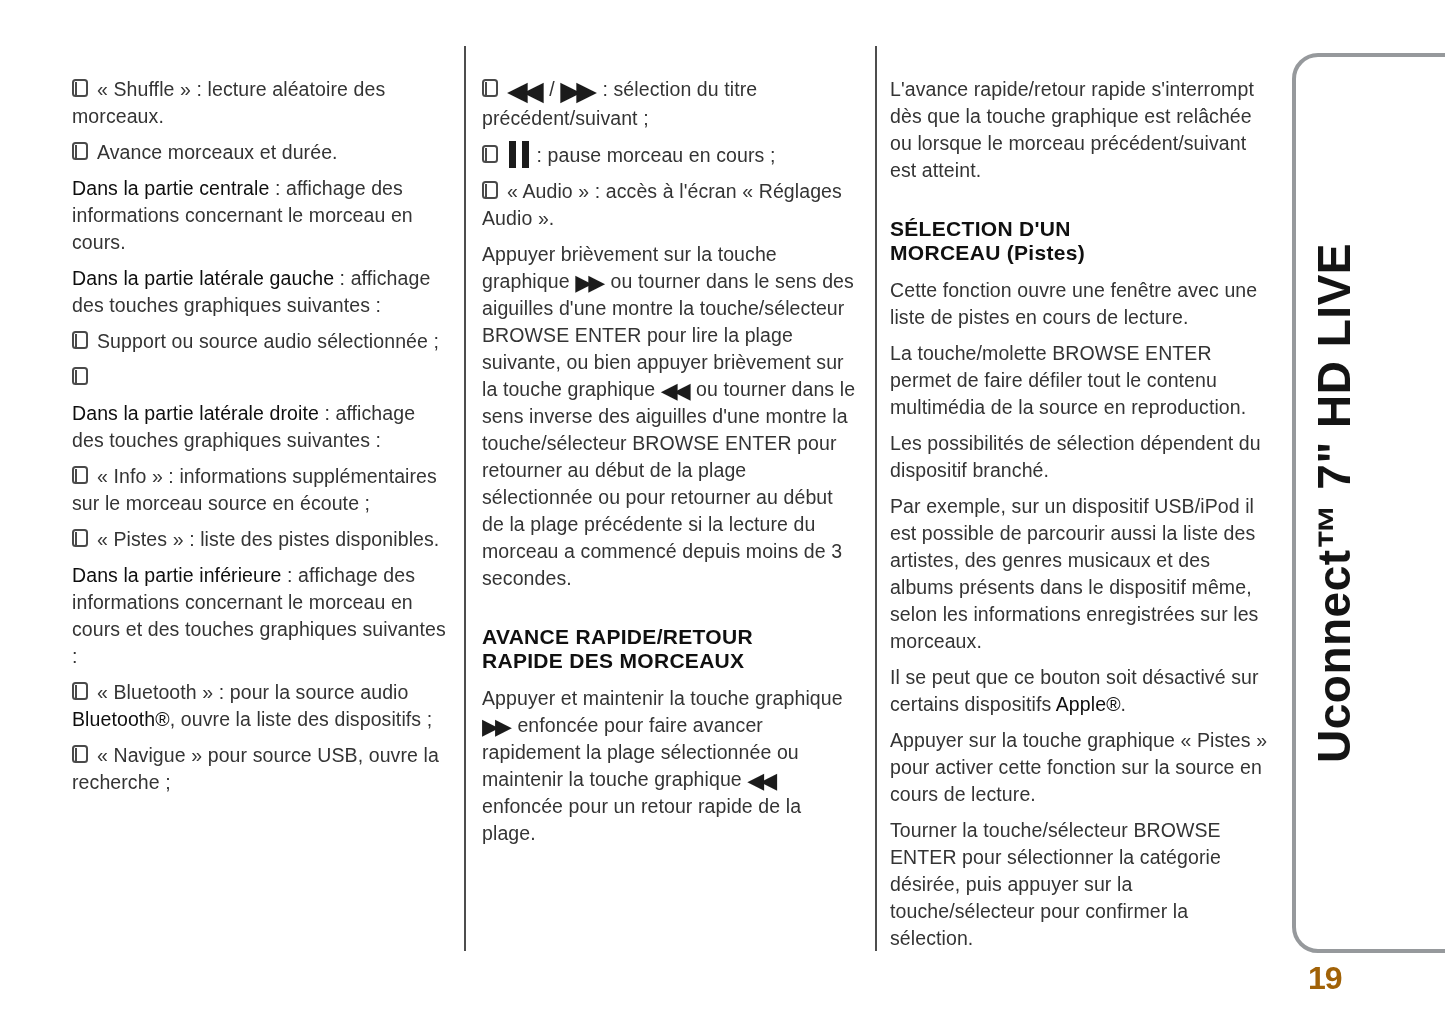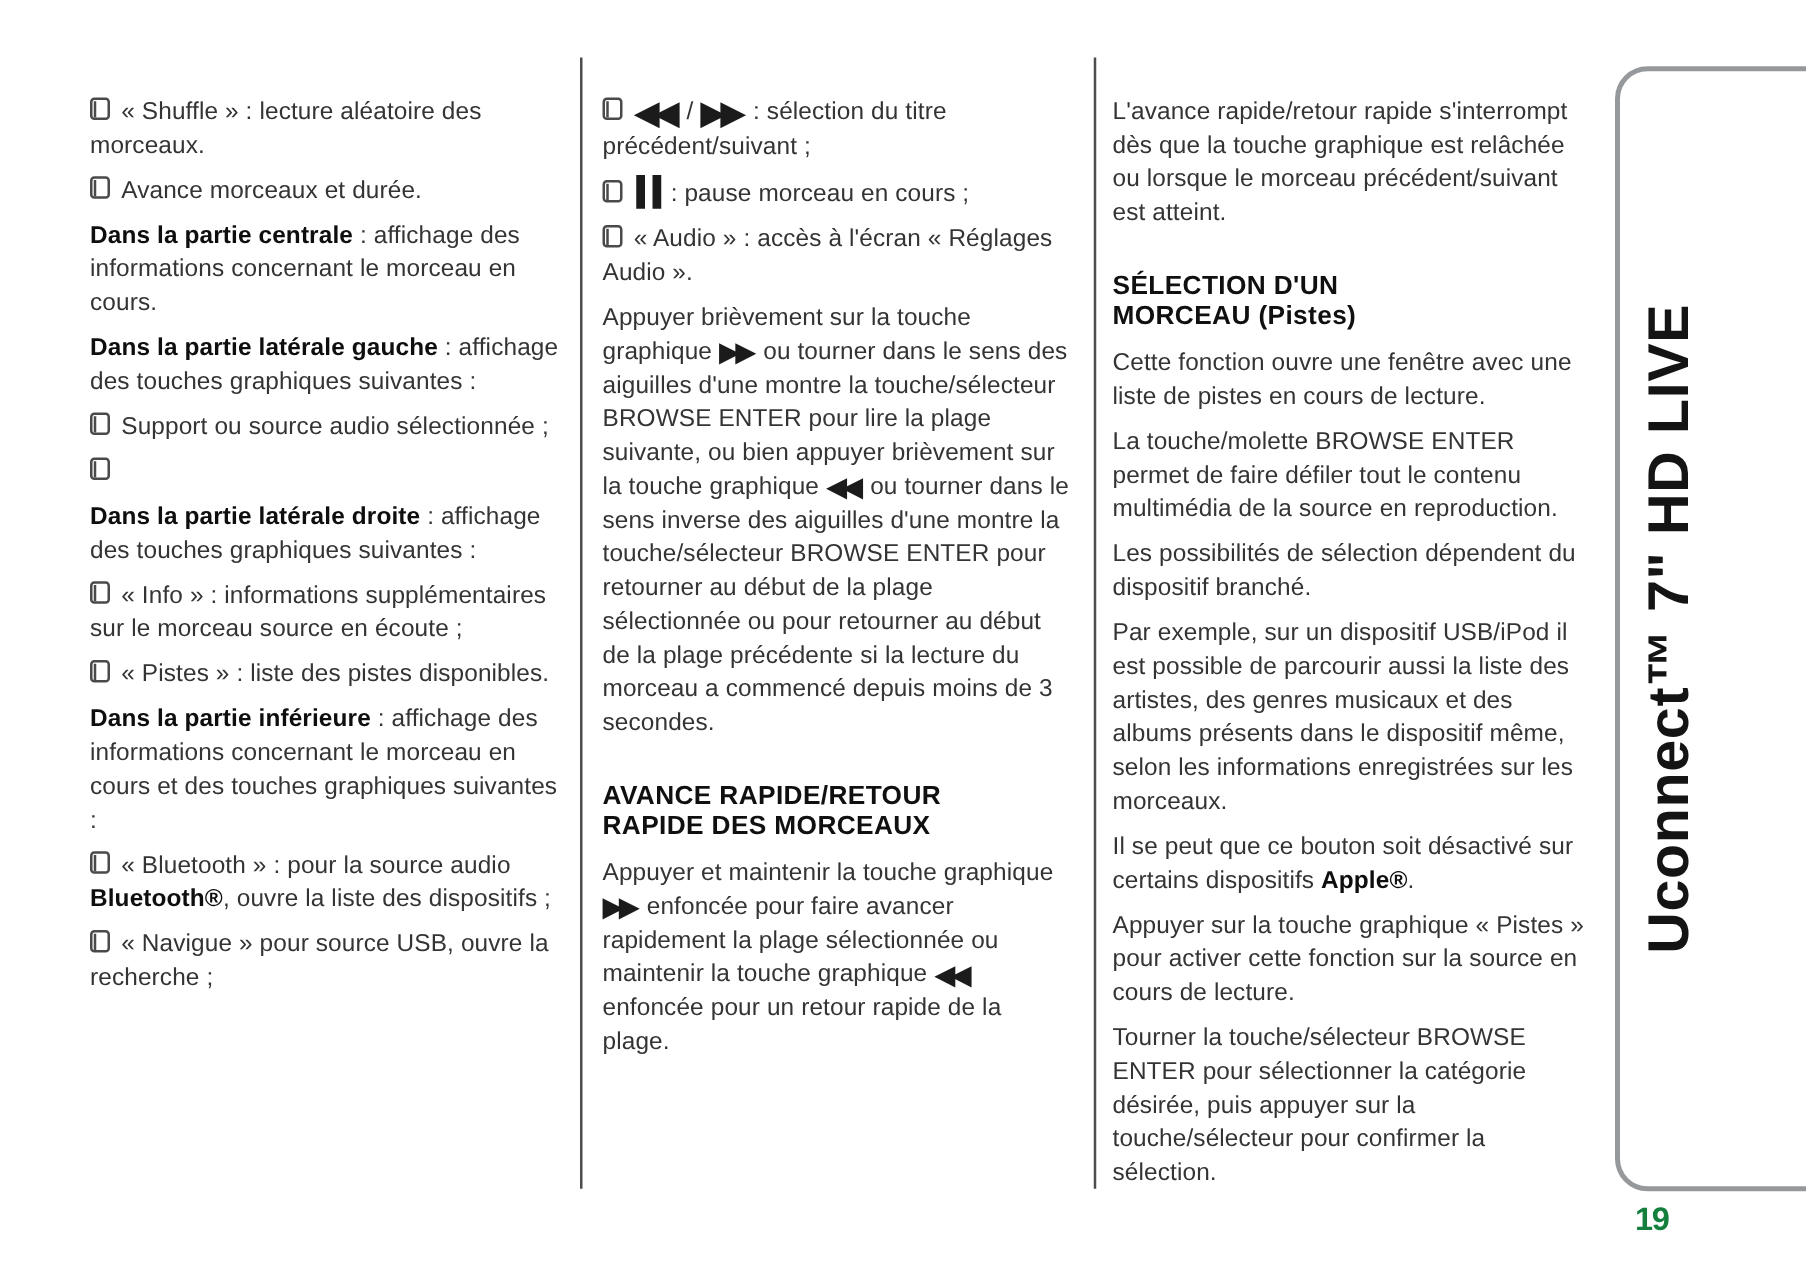--- a/index.html
+++ b/index.html
@@ -15,21 +15,21 @@
   #col1{left:482px;width:378px;}
   #col2{left:890px;width:382px;}
 
   .para{margin:0 0 9px 0;}
   .heading{
     font-weight:bold;color:#101010;
     font-size:21px;line-height:24px;
     margin:33px 0 12px 0;
     white-space:pre-line;letter-spacing:0.3px;
   }
-  .b{font-weight:bold;color:#0e0e0e;}
+  .b{font-weight:normal;color:#0e0e0e;}
 
   
   .icon-softkey{
     display:inline-block;width:12px;height:14px;
     border:2px solid #4a4a4a;border-radius:3.5px;
     position:relative;margin-right:9px;vertical-align:-1px;
   }
   .icon-softkey::before{
     content:"";position:absolute;left:0.5px;top:0.5px;bottom:0.5px;width:2px;background:#4a4a4a;
   }
@@ -56,21 +56,21 @@
     position:absolute;left:1292px;top:53px;width:210px;height:900px;
     border:4px solid #96999c;border-radius:26px;box-sizing:border-box;background:#ffffff;
   }
   .sidebar-title{
     position:absolute;left:1334px;top:503px;
     transform:translate(-50%,-50%) rotate(-90deg);
     white-space:nowrap;font-size:46px;font-weight:bold;color:#141414;letter-spacing:0.5px;
   }
   .page-number{
     position:absolute;left:1308px;top:960px;
-    font-size:26px;font-weight:bold;color:#15803d;letter-spacing:-1px;
+    font-size:32px;font-weight:bold;color:#a16207;letter-spacing:-1px;
   }
 </style>
 </head>
 <body>
 
 <div class="col" id="col0">
     <div class="para bullet"><span class="icon-softkey"></span><span>« Shuffle » : lecture aléatoire des morceaux.</span></div>
     <div class="para bullet"><span class="icon-softkey"></span><span>Avance morceaux et durée.</span></div>
     <div class="para"><span class="b">Dans la partie centrale</span><span> : affichage des informations concernant le morceau en cours.</span></div>
     <div class="para"><span class="b">Dans la partie latérale gauche</span><span> : affichage des touches graphiques suivantes :</span></div>

